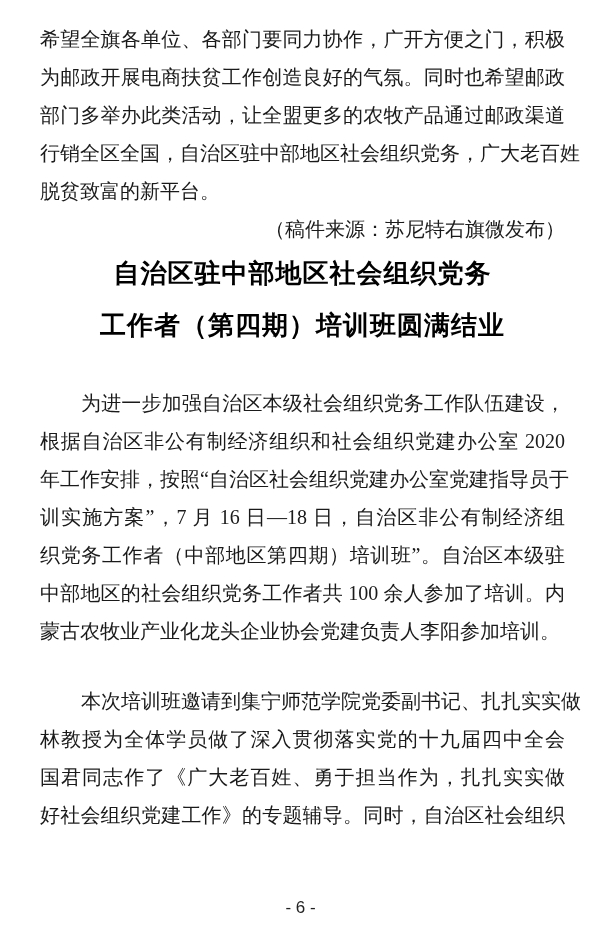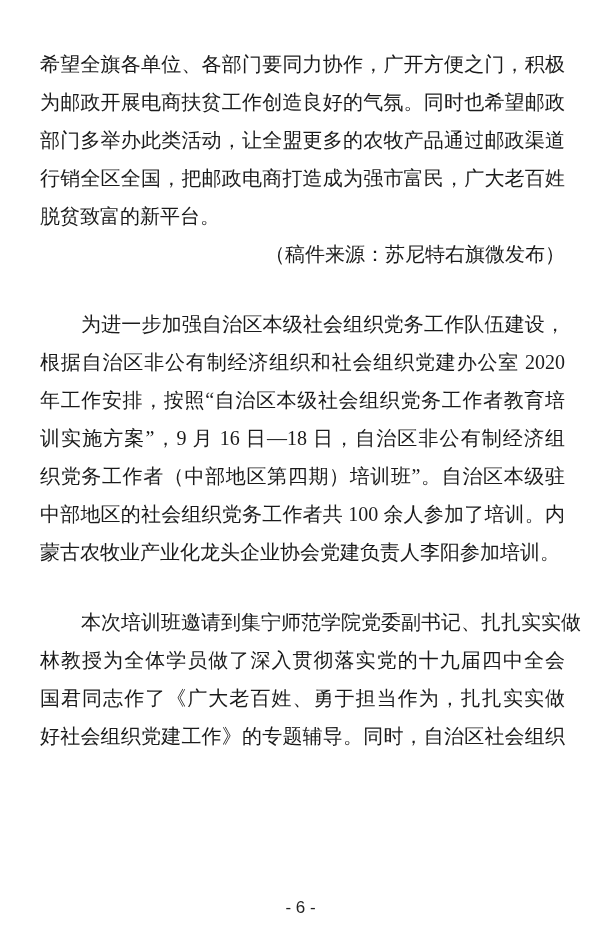--- a/index.html
+++ b/index.html
@@ -12,21 +12,21 @@
     width: 601px;
     height: 941px;
     background: #ffffff;
     overflow: hidden;
     font-family: "Liberation Serif", "DejaVu Serif", serif;
     color: #1a1a1a;
   }
   .content {
     position: absolute;
     left: 40px;
-    top: 45px;
+    top: 20px;
     width: 525px;
   }
   .line {
     font-size: 20px;
     line-height: 38px;
     height: 38px;
     text-align: justify;
     text-align-last: justify;
     white-space: nowrap;
     overflow: visible;
@@ -70,31 +70,35 @@
 </head>
 <body>
 
 <div class="page">
   <div class="content">
 
     <div>
         <div class="line justify">希望全旗各单位、各部门要同力协作，广开方便之门，积极</div>
         <div class="line justify">为邮政开展电商扶贫工作创造良好的气氛。同时也希望邮政</div>
         <div class="line justify">部门多举办此类活动，让全盟更多的农牧产品通过邮政渠道</div>
-        <div class="line justify">行销全区全国，把邮政电商打造成为强市富民，广大老百姓</div>
+        <div class="line justify">行销全区全国，自治区驻中部地区社会组织党务，广大老百姓</div>
         <div class="line left">脱贫致富的新平台。</div>
         <div class="line right">（稿件来源：苏尼特右旗微发布）</div>
       </div>
 
+    <div class="title-block">
+      <div class="title-line">自治区驻中部地区社会组织党务</div>
+      <div class="title-line">工作者（第四期）培训班圆满结业</div>
+    </div>
 
     <div>
         <div class="line justify justify-indent">为进一步加强自治区本级社会组织党务工作队伍建设，</div>
         <div class="line justify">根据自治区非公有制经济组织和社会组织党建办公室 2020</div>
-        <div class="line justify">年工作安排，按照“自治区本级社会组织党务工作者教育培</div>
-        <div class="line justify">训实施方案”，9 月 16 日—18 日，自治区非公有制经济组</div>
+        <div class="line justify">年工作安排，按照“自治区社会组织党建办公室党建指导员于</div>
+        <div class="line justify">训实施方案”，7 月 16 日—18 日，自治区非公有制经济组</div>
         <div class="line justify">织党务工作者（中部地区第四期）培训班”。自治区本级驻</div>
         <div class="line justify">中部地区的社会组织党务工作者共 100 余人参加了培训。内</div>
         <div class="line left">蒙古农牧业产业化龙头企业协会党建负责人李阳参加培训。</div>
         <div class="line justify justify-indent">本次培训班邀请到集宁师范学院党委副书记、扎扎实实做</div>
         <div class="line justify">林教授为全体学员做了深入贯彻落实党的十九届四中全会</div>
         <div class="line justify">国君同志作了《广大老百姓、勇于担当作为，扎扎实实做</div>
         <div class="line justify">好社会组织党建工作》的专题辅导。同时，自治区社会组织</div>
       </div>
 
   </div>

